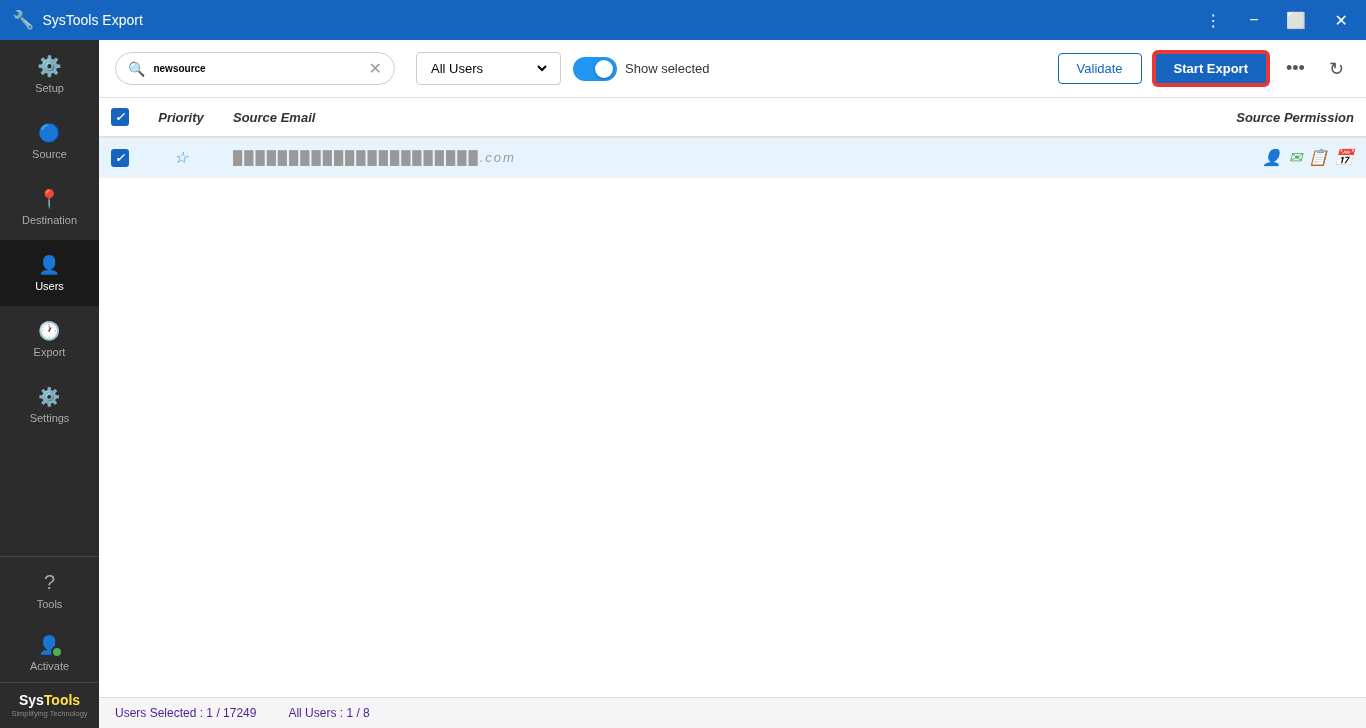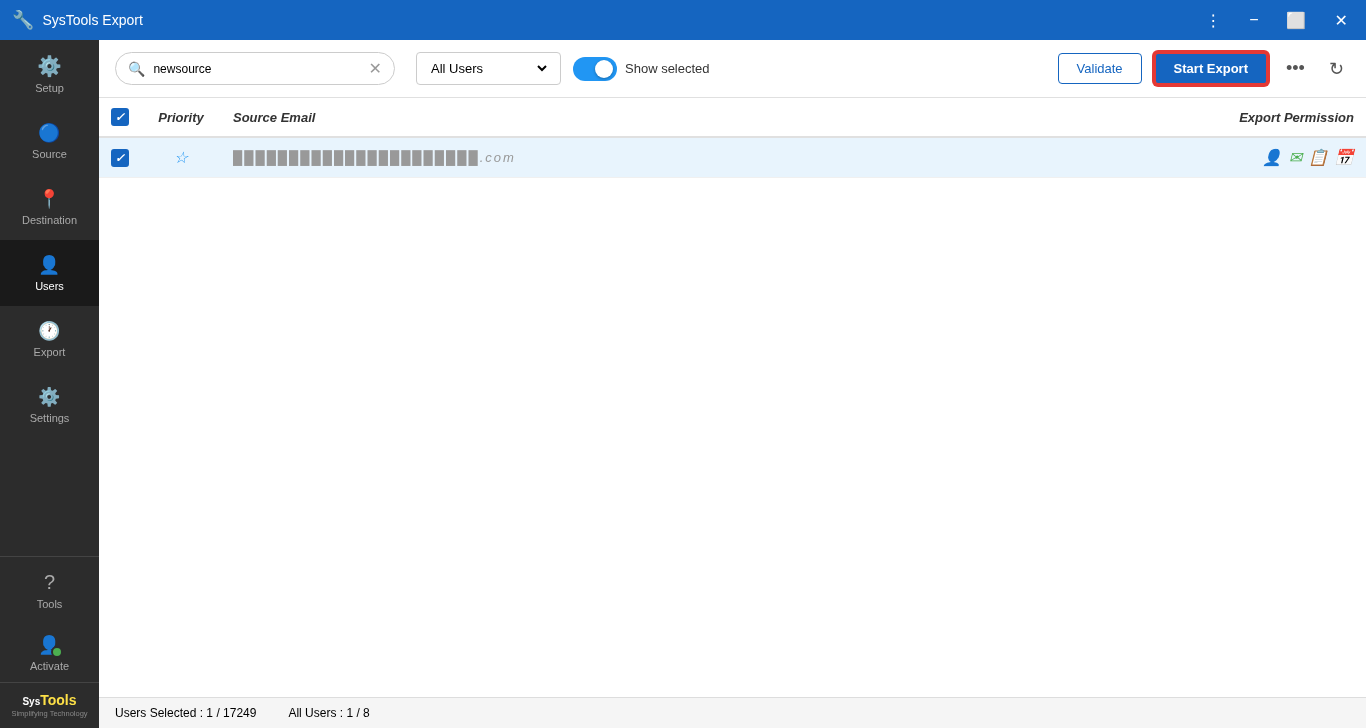--- a/index.html
+++ b/index.html
@@ -210,21 +210,21 @@
 
     
     .status-bar {
       background: #f5f5f5;
       border-top: 1px solid #ddd;
       padding: 8px 16px;
       display: flex;
       align-items: center;
       gap: 32px;
       font-size: 12px;
-      color: #000000;
+      color: #4c1d95;
       flex-shrink: 0;
     }
 
     
     .activate-item {
       display: flex;
       flex-direction: column;
       align-items: center;
       justify-content: center;
       padding: 10px 8px;
@@ -241,21 +241,21 @@
       background: #4caf50;
       border-radius: 50%;
       border: 2px solid #2c2c2c;
     }
 
     .systools-logo {
       padding: 8px 4px 10px;
       text-align: center;
       border-top: 1px solid #444;
     }
-    .sys-t { color: white; font-size: 10px; font-weight: bold; }
+    .sys-t { color: white; font-size: 14px; font-weight: bold; }
     .sys-tools { color: #fde047; font-size: 14px; font-weight: bold; }
     .sys-tagline { color: #888; font-size: 7.5px; }
   </style>
 </head>
 <body>
 
 <div class="title-bar">
   <div class="title-bar-left">
     <span style="font-size:18px;">🔧</span>
     <span>SysTools Export</span>
@@ -317,21 +317,21 @@
       </div>
     </div>
   </div>
 
   <div class="content">
 
     <div class="toolbar">
 
       <div class="search-box">
         <span class="search-icon">🔍</span>
-        <input type="text" style="font-size: 12px;" value="newsource">
+        <input type="text" style="font-size: 10px; font-weight: bold;" value="newsource">
         <button class="search-clear">✕</button>
       </div>
 
       <div class="dropdown-select">
         <select>
           <option>All Users</option>
           <option>Selected Users</option>
           <option>Unselected Users</option>
         </select>
       </div>
@@ -359,21 +359,21 @@
 
     <div class="table-wrap">
       <table>
         <thead>
           <tr>
             <th class="checkbox-cell">
               <div class="cb"></div>
             </th>
             <th class="priority-cell">Priority</th>
             <th class="source-email-cell">Source Email</th>
-            <th class="permission-cell">Export Permission</th>
+            <th class="permission-cell">Source Permission</th>
           </tr>
         </thead>
         <tbody>
           <tr class="selected-row">
             <td class="checkbox-cell">
               <div class="cb"></div>
             </td>
             <td class="priority-cell">
               <span class="star-icon">☆</span>
             </td>

